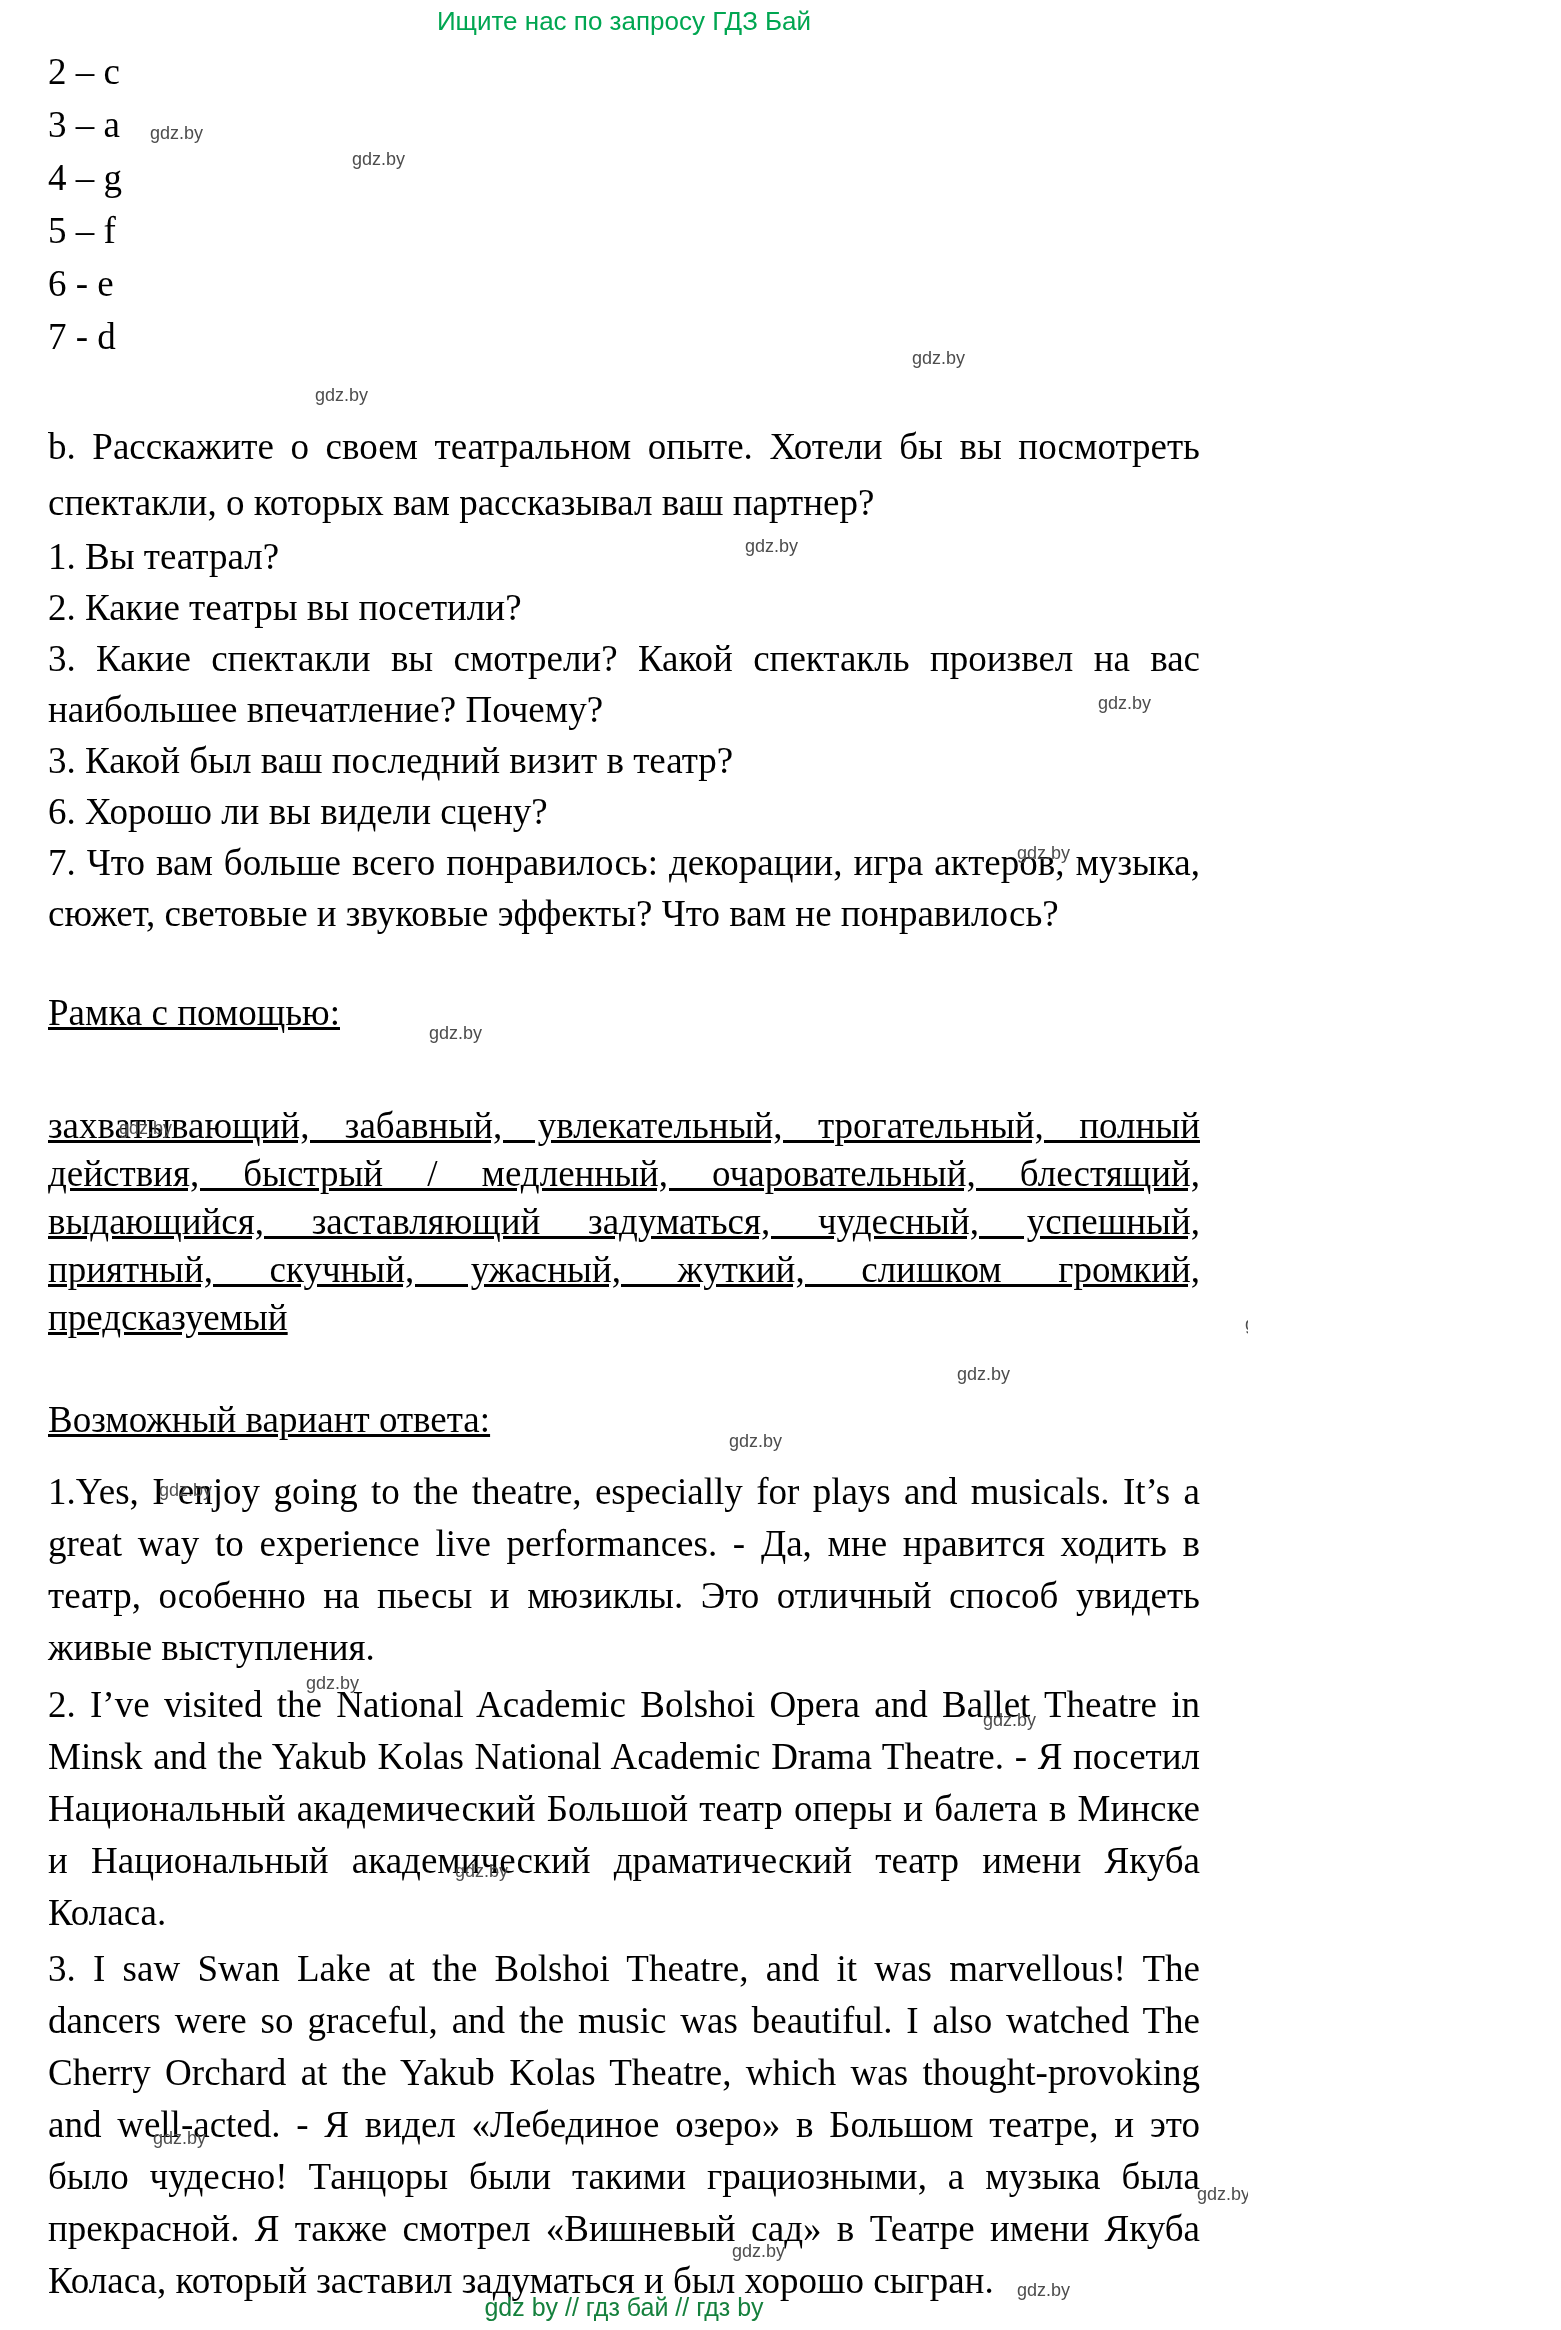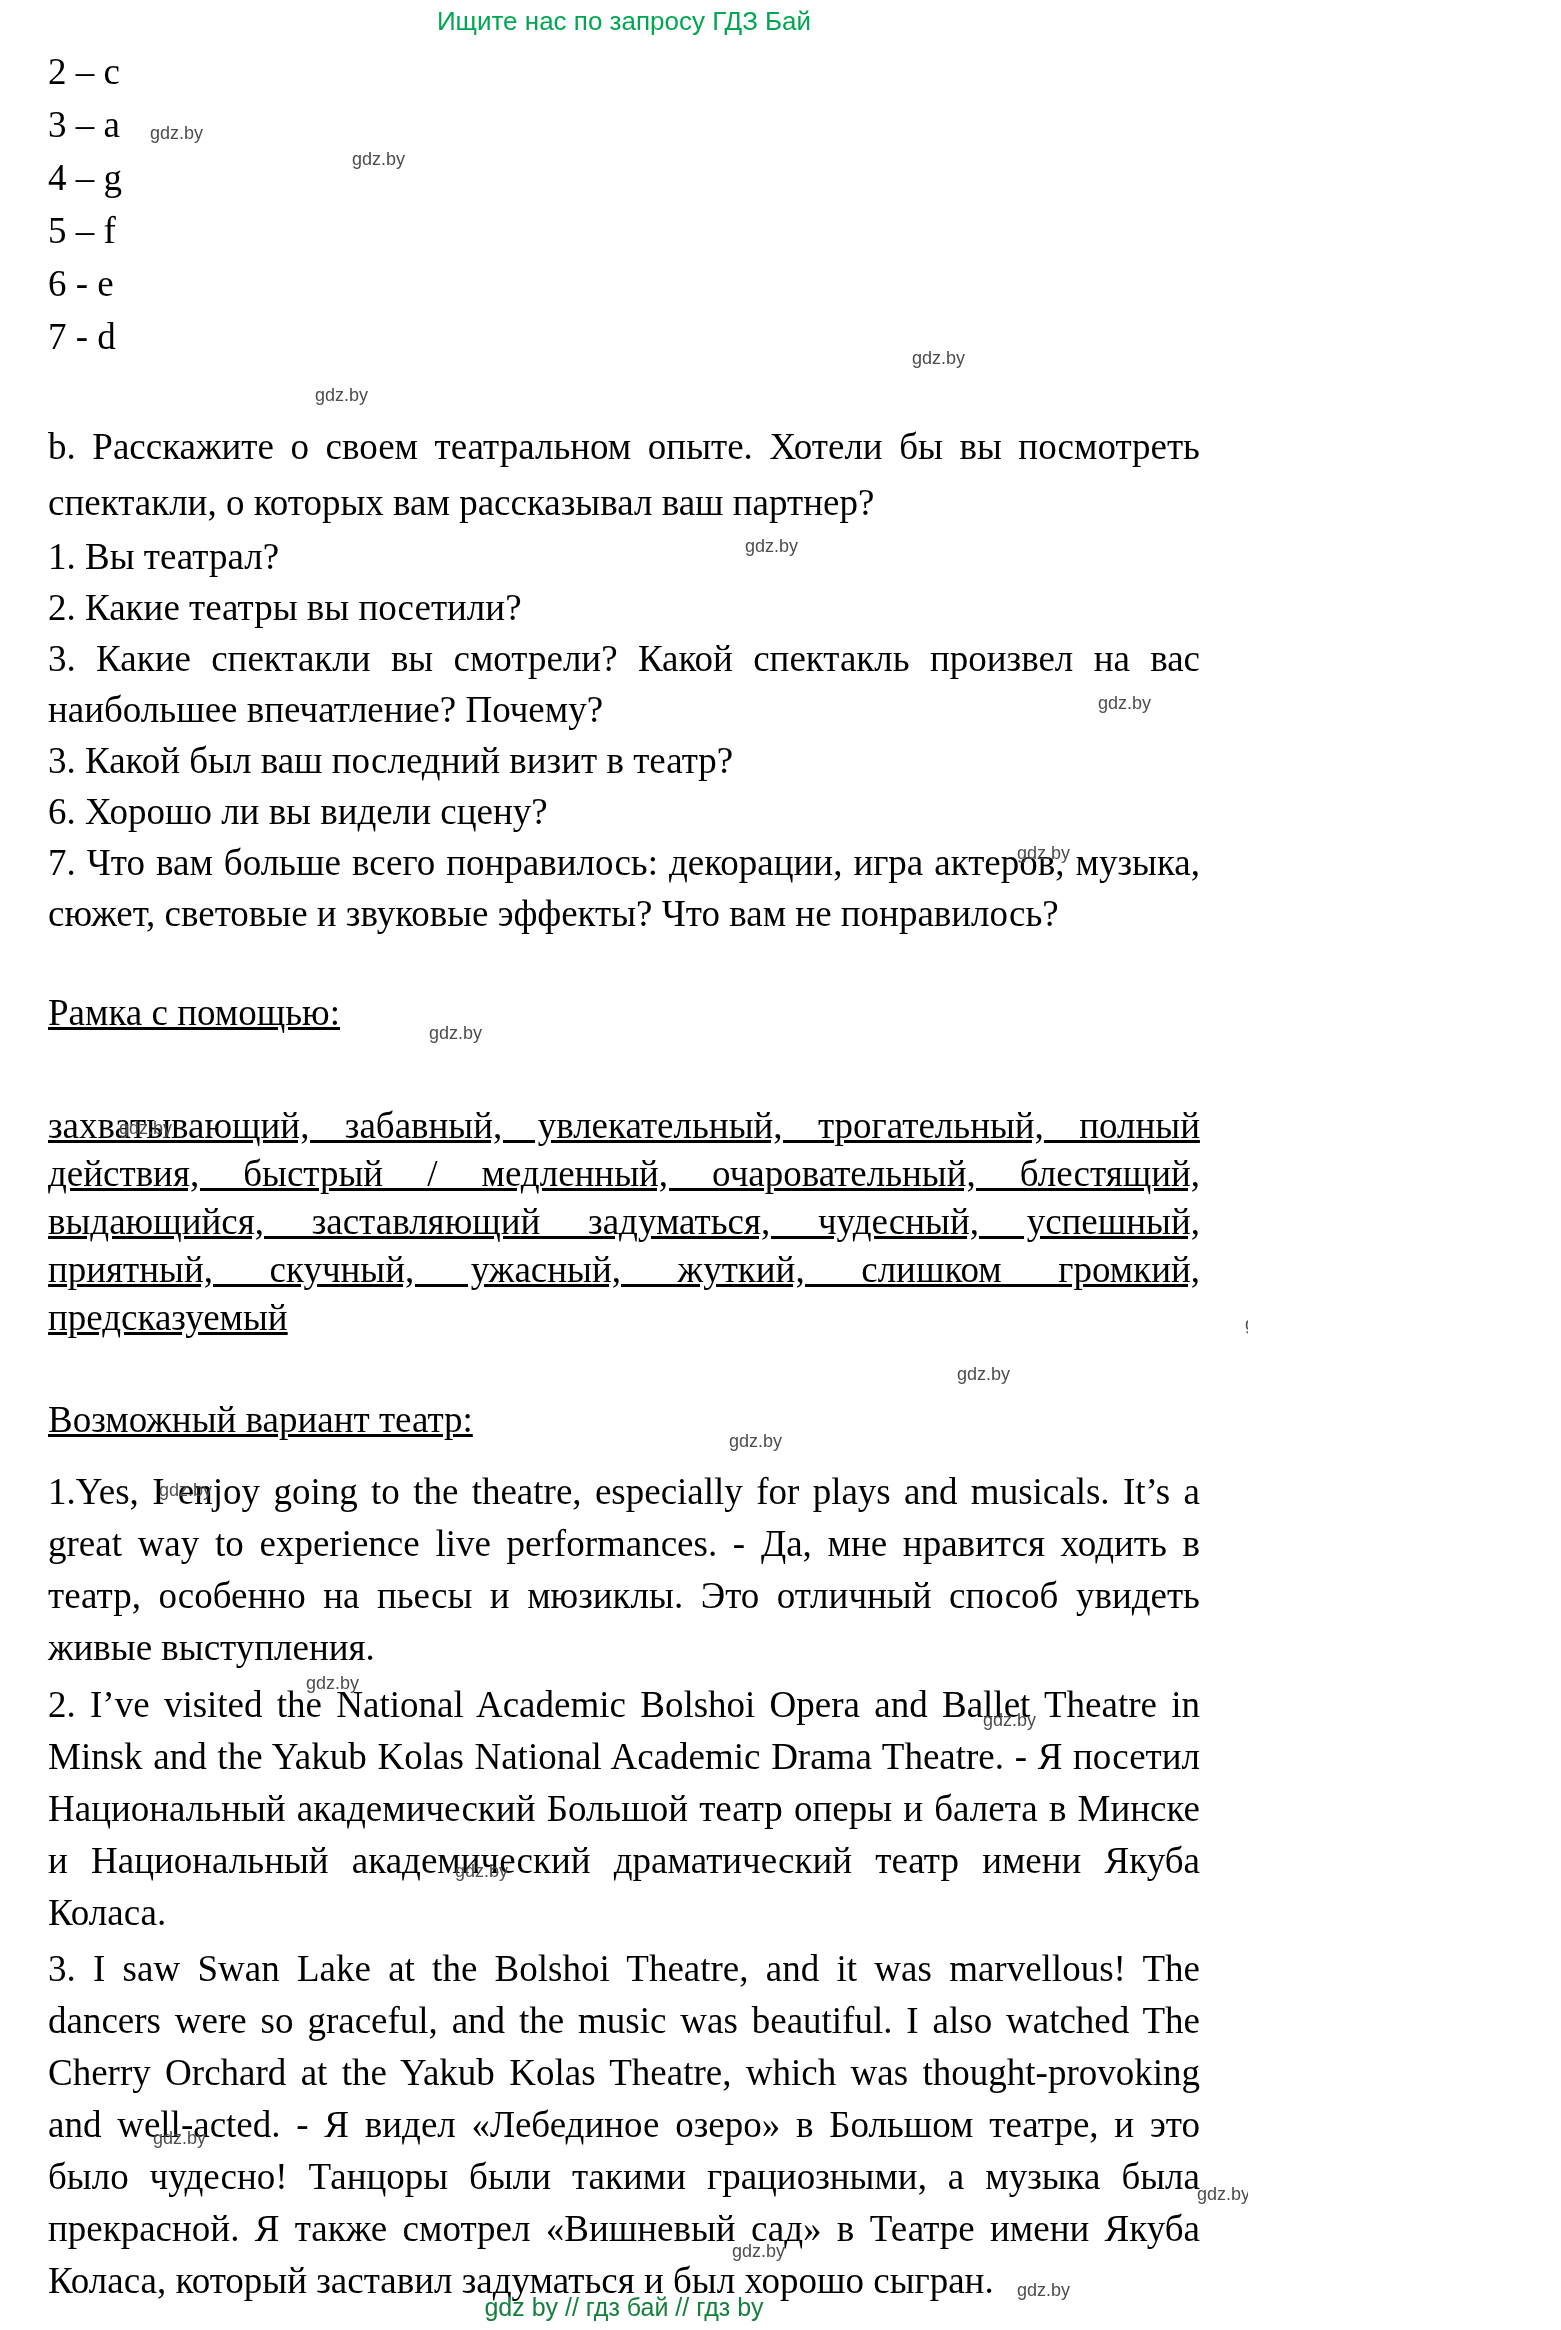--- a/index.html
+++ b/index.html
@@ -87,21 +87,21 @@
       <p class="q">3. Какие спектакли вы смотрели? Какой спектакль произвел на вас наибольшее впечатление? Почему?</p>
       <p class="q">3. Какой был ваш последний визит в театр?</p>
       <p class="q">6. Хорошо ли вы видели сцену?</p>
       <p class="q">7. Что вам больше всего понравилось: декорации, игра актеров, музыка, сюжет, световые и звуковые эффекты? Что вам не понравилось?</p>
     </div>
 
     <p class="subtitle">Рамка с помощью:</p>
 
     <p class="para words">захватывающий, забавный, увлекательный, трогательный, полный действия, быстрый / медленный, очаровательный, блестящий, выдающийся, заставляющий задуматься, чудесный, успешный, приятный, скучный, ужасный, жуткий, слишком громкий, предсказуемый</p>
 
-    <p class="subtitle sample-title">Возможный вариант театр:</p>
+    <p class="subtitle sample-title">Возможный вариант ответа:</p>
 
     <p class="para answer answer-first">1.Yes, I enjoy going to the theatre, especially for plays and musicals. It’s a great way to experience live performances. - Да, мне нравится ходить в театр, особенно на пьесы и мюзиклы. Это отличный способ увидеть живые выступления.</p>
     <p class="para answer answer-next">2. I’ve visited the National Academic Bolshoi Opera and Ballet Theatre in Minsk and the Yakub Kolas National Academic Drama Theatre. - Я посетил Национальный академический Большой театр оперы и балета в Минске и Национальный академический драматический театр имени Якуба Коласа.</p>
     <p class="para answer answer-next">3. I saw Swan Lake at the Bolshoi Theatre, and it was marvellous! The dancers were so graceful, and the music was beautiful. I also watched The Cherry Orchard at the Yakub Kolas Theatre, which was thought-provoking and well-acted. - Я видел «Лебединое озеро» в Большом театре, и это было чудесно! Танцоры были такими грациозными, а музыка была прекрасной. Я также смотрел «Вишневый сад» в Театре имени Якуба Коласа, который заставил задуматься и был хорошо сыгран.</p>
 
   </div>
 
   <div class="footer">gdz by  //  гдз бай  //  гдз by</div>
 
   <span class="wm" style="left:150px;  top:123px;">gdz.by</span>

